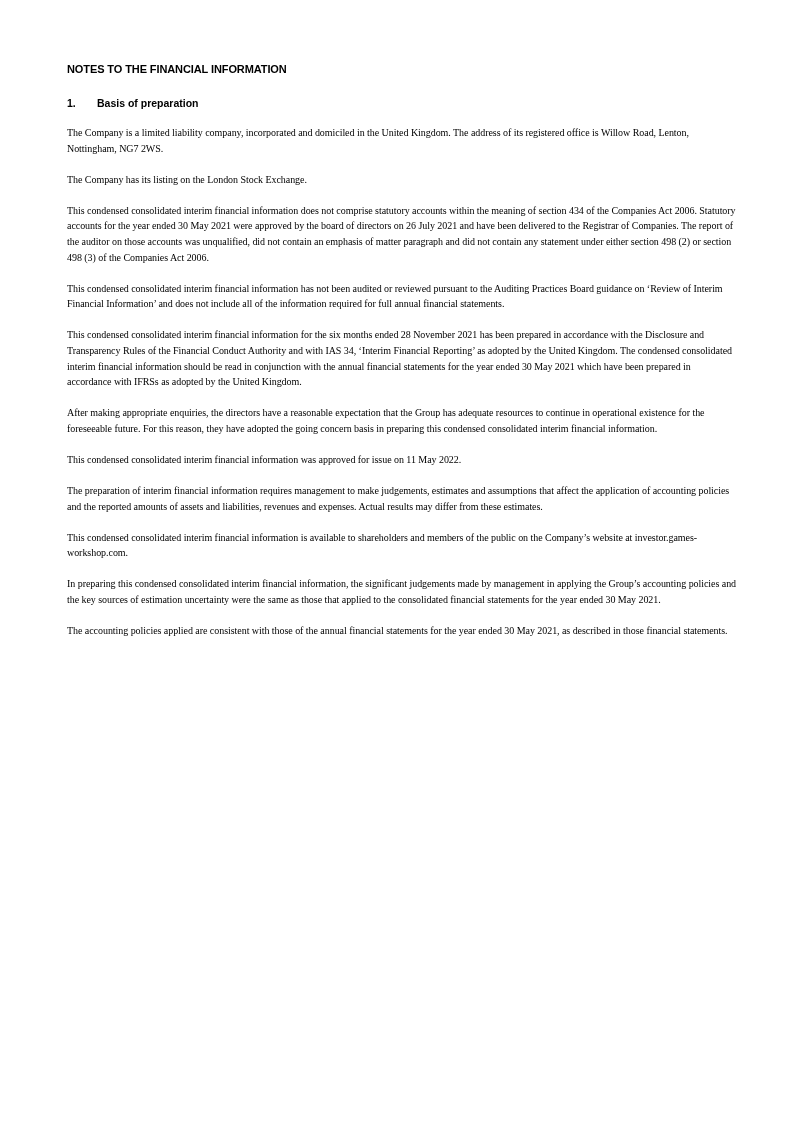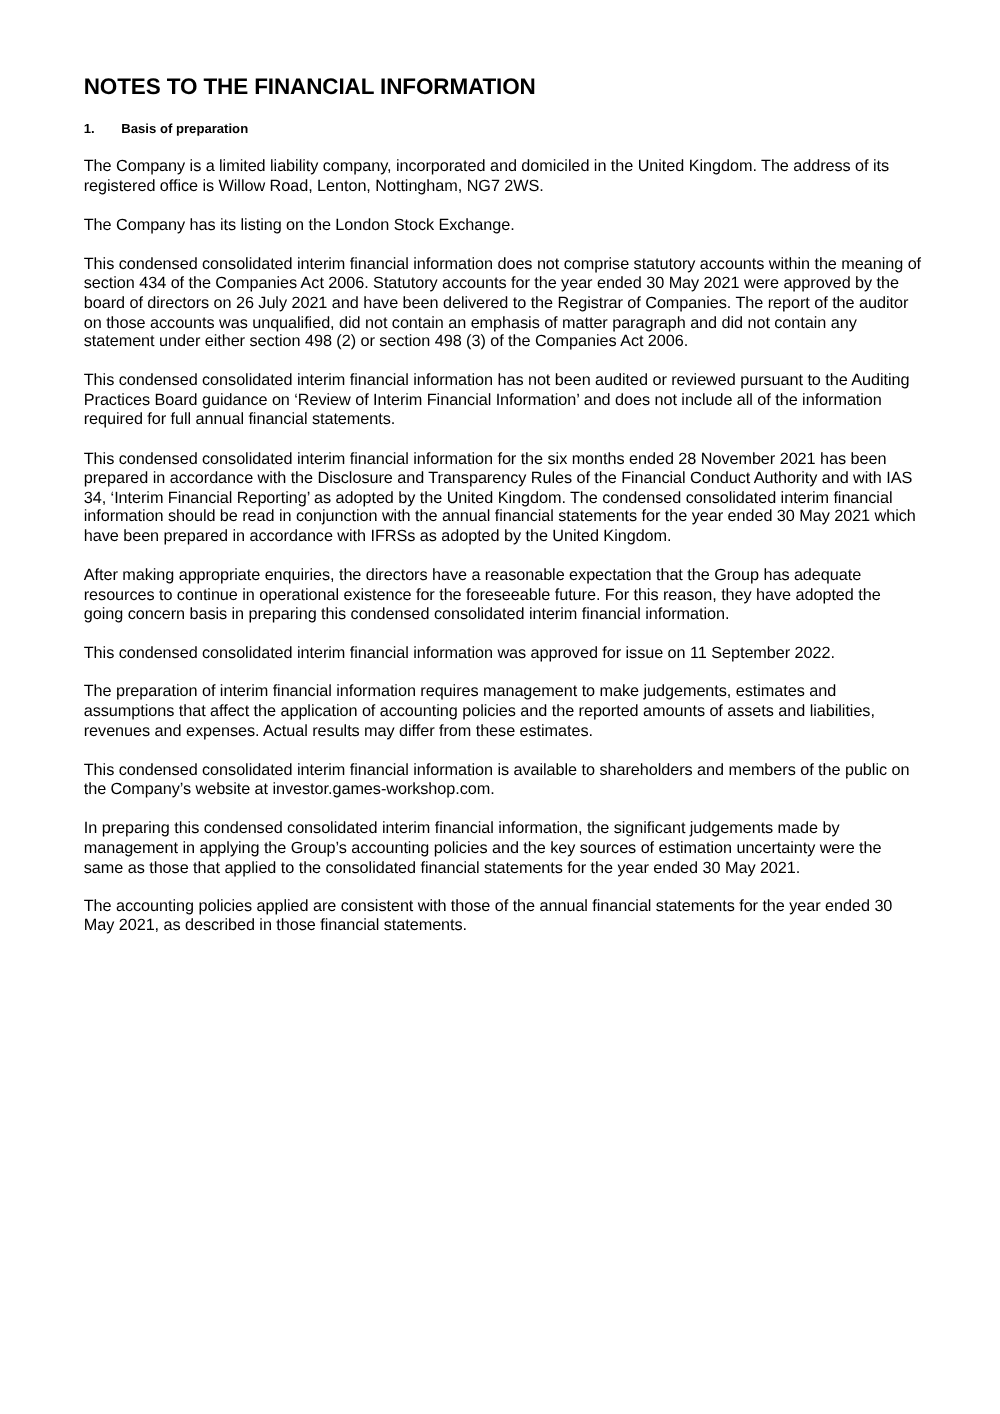--- a/index.html
+++ b/index.html
@@ -15,59 +15,60 @@
       font-family: "Liberation Sans", sans-serif;
       color: #000000;
     }
     .page {
       position: absolute;
       left: 67px;
       top: 58px;
       width: 670px;
     }
     .doc-title {
-      font-size: 18px;
+      font-size: 11px;
       font-weight: bold;
       margin: 0 0 16px 0;
       letter-spacing: -0.1px;
       line-height: 22px;
     }
     .section-heading {
       font-size: 10.5px;
       font-weight: bold;
       margin: 0 0 15px 0;
       line-height: 14px;
       display: flex;
     }
     .section-num {
       width: 30px;
       display: inline-block;
     }
     .para {
-      font-size: 13px;
+      font-size: 10px;
       line-height: 15.6px;
       margin: 0 0 15.5px 0;
       letter-spacing: -0.05px;
+      font-family: Liberation Serif, serif;
     }
   </style>
 </head>
 <body>
 
 <div class="page">
   <h1 class="doc-title">NOTES TO THE FINANCIAL INFORMATION</h1>
 
   <div class="section-heading">
     <span class="section-num">1.</span>
     <span>Basis of preparation</span>
   </div>
 
   <p class="para">The Company is a limited liability company, incorporated and domiciled in the United Kingdom. The address of its registered office is Willow Road, Lenton, Nottingham, NG7 2WS.</p>
   <p class="para">The Company has its listing on the London Stock Exchange.</p>
   <p class="para">This condensed consolidated interim financial information does not comprise statutory accounts within the meaning of section 434 of the Companies Act 2006. Statutory accounts for the year ended 30 May 2021 were approved by the board of directors on 26 July 2021 and have been delivered to the Registrar of Companies. The report of the auditor on those accounts was unqualified, did not contain an emphasis of matter paragraph and did not contain any statement under either section 498 (2) or section 498 (3) of the Companies Act 2006.</p>
   <p class="para">This condensed consolidated interim financial information has not been audited or reviewed pursuant to the Auditing Practices Board guidance on ‘Review of Interim Financial Information’ and does not include all of the information required for full annual financial statements.</p>
   <p class="para">This condensed consolidated interim financial information for the six months ended 28 November 2021 has been prepared in accordance with the Disclosure and Transparency Rules of the Financial Conduct Authority and with IAS 34, ‘Interim Financial Reporting’ as adopted by the United Kingdom. The condensed consolidated interim financial information should be read in conjunction with the annual financial statements for the year ended 30 May 2021 which have been prepared in accordance with IFRSs as adopted by the United Kingdom.</p>
   <p class="para">After making appropriate enquiries, the directors have a reasonable expectation that the Group has adequate resources to continue in operational existence for the foreseeable future. For this reason, they have adopted the going concern basis in preparing this condensed consolidated interim financial information.</p>
-  <p class="para">This condensed consolidated interim financial information was approved for issue on 11 September 2022.</p>
+  <p class="para">This condensed consolidated interim financial information was approved for issue on 11 May 2022.</p>
   <p class="para">The preparation of interim financial information requires management to make judgements, estimates and assumptions that affect the application of accounting policies and the reported amounts of assets and liabilities, revenues and expenses. Actual results may differ from these estimates.</p>
   <p class="para">This condensed consolidated interim financial information is available to shareholders and members of the public on the Company’s website at investor.games-workshop.com.</p>
   <p class="para">In preparing this condensed consolidated interim financial information, the significant judgements made by management in applying the Group’s accounting policies and the key sources of estimation uncertainty were the same as those that applied to the consolidated financial statements for the year ended 30 May 2021.</p>
   <p class="para">The accounting policies applied are consistent with those of the annual financial statements for the year ended 30 May 2021, as described in those financial statements.</p>
 </div>
 
 </body></html>

